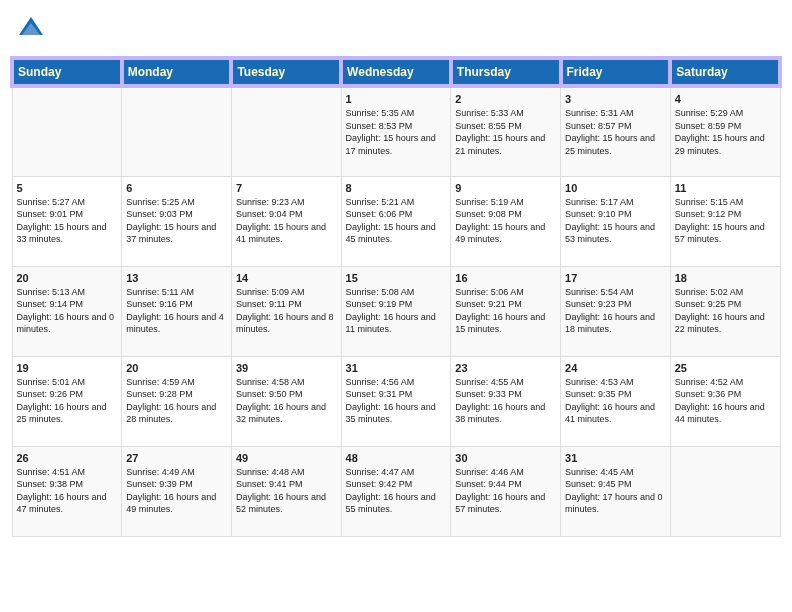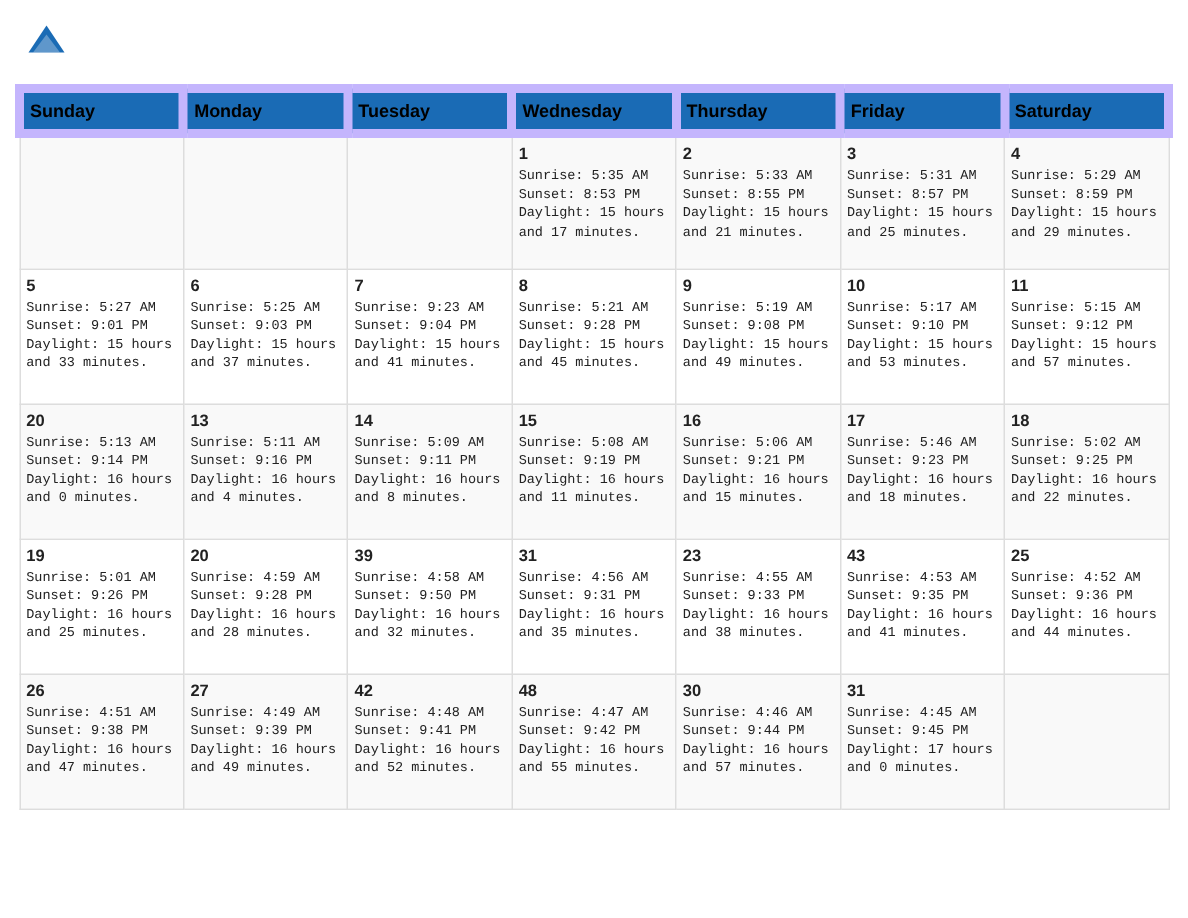--- a/index.html
+++ b/index.html
@@ -46,26 +46,26 @@
     }
     table {
       width: 100%;
       border-collapse: collapse;
       table-layout: fixed;
     }
     thead tr {
       background-color: #1a6bb5;
     }
     thead th {
-      color: #000000;
+      color: #fef9c3;
       font-size: 12px;
       font-weight: bold;
       padding: 5px 4px;
       text-align: left;
-      border: 6px solid #c4b5fd;
+      border: 4px solid #c4b5fd;
     }
     tbody tr {
       background: #fff;
     }
     tbody tr:nth-child(odd) {
       background: #f9f9f9;
     }
     tbody td {
       vertical-align: top;
       padding: 5px 4px;
@@ -77,21 +77,20 @@
     .day-num {
       font-size: 11px;
       font-weight: bold;
       display: block;
       margin-bottom: 2px;
     }
     .day-info {
       font-size: 9px;
       line-height: 1.4;
       color: #222;
-      font-family: Liberation Mono, monospace;
     }
   </style>
 </head>
 <body>
 
 <div class="header">
   <div class="logo">
     <svg class="logo-icon" viewBox="0 0 40 40">
       <polygon points="20,4 36,28 4,28" fill="#1a6bb5"></polygon>
       <polygon points="20,12 32,28 8,28" fill="#fff" opacity="0.3"></polygon>
@@ -171,21 +170,21 @@
         <td>
           <span class="day-num">7</span>
           <div class="day-info">Sunrise: 9:23 AM
 Sunset: 9:04 PM
 Daylight: 15 hours
 and 41 minutes.</div>
         </td>
         <td>
           <span class="day-num">8</span>
           <div class="day-info">Sunrise: 5:21 AM
-Sunset: 9:28 PM
+Sunset: 6:06 PM
 Daylight: 15 hours
 and 45 minutes.</div>
         </td>
         <td>
           <span class="day-num">9</span>
           <div class="day-info">Sunrise: 5:19 AM
 Sunset: 9:08 PM
 Daylight: 15 hours
 and 49 minutes.</div>
         </td>
@@ -235,21 +234,21 @@
         </td>
         <td>
           <span class="day-num">16</span>
           <div class="day-info">Sunrise: 5:06 AM
 Sunset: 9:21 PM
 Daylight: 16 hours
 and 15 minutes.</div>
         </td>
         <td>
           <span class="day-num">17</span>
-          <div class="day-info">Sunrise: 5:46 AM
+          <div class="day-info">Sunrise: 5:54 AM
 Sunset: 9:23 PM
 Daylight: 16 hours
 and 18 minutes.</div>
         </td>
         <td>
           <span class="day-num">18</span>
           <div class="day-info">Sunrise: 5:02 AM
 Sunset: 9:25 PM
 Daylight: 16 hours
 and 22 minutes.</div>
@@ -285,21 +284,21 @@
 and 35 minutes.</div>
         </td>
         <td>
           <span class="day-num">23</span>
           <div class="day-info">Sunrise: 4:55 AM
 Sunset: 9:33 PM
 Daylight: 16 hours
 and 38 minutes.</div>
         </td>
         <td>
-          <span class="day-num">43</span>
+          <span class="day-num">24</span>
           <div class="day-info">Sunrise: 4:53 AM
 Sunset: 9:35 PM
 Daylight: 16 hours
 and 41 minutes.</div>
         </td>
         <td>
           <span class="day-num">25</span>
           <div class="day-info">Sunrise: 4:52 AM
 Sunset: 9:36 PM
 Daylight: 16 hours
@@ -315,21 +314,21 @@
 and 47 minutes.</div>
         </td>
         <td>
           <span class="day-num">27</span>
           <div class="day-info">Sunrise: 4:49 AM
 Sunset: 9:39 PM
 Daylight: 16 hours
 and 49 minutes.</div>
         </td>
         <td>
-          <span class="day-num">42</span>
+          <span class="day-num">49</span>
           <div class="day-info">Sunrise: 4:48 AM
 Sunset: 9:41 PM
 Daylight: 16 hours
 and 52 minutes.</div>
         </td>
         <td>
           <span class="day-num">48</span>
           <div class="day-info">Sunrise: 4:47 AM
 Sunset: 9:42 PM
 Daylight: 16 hours

